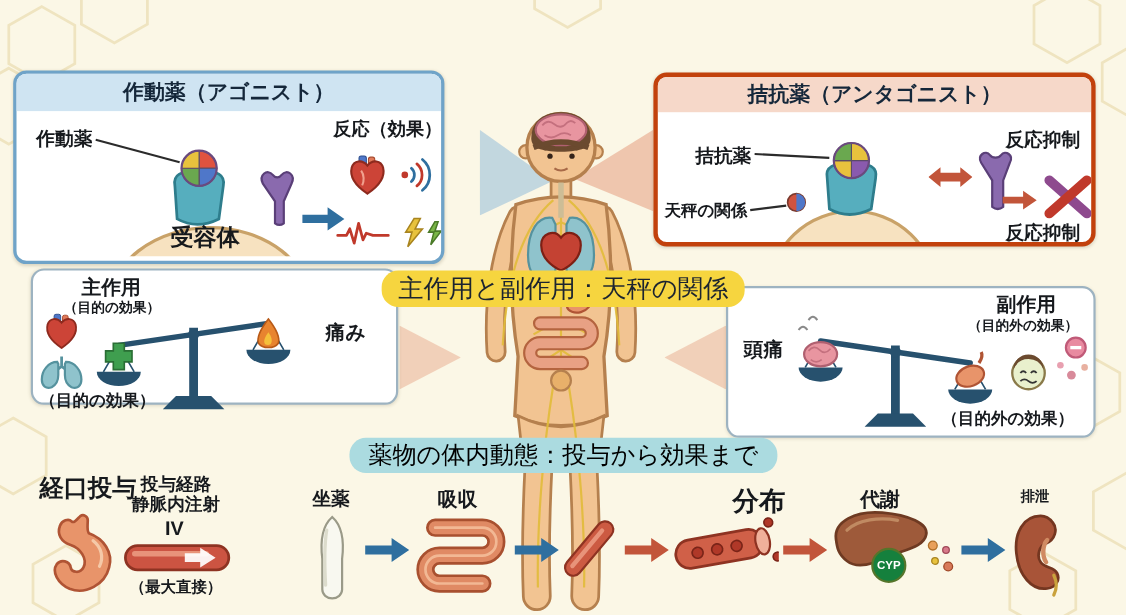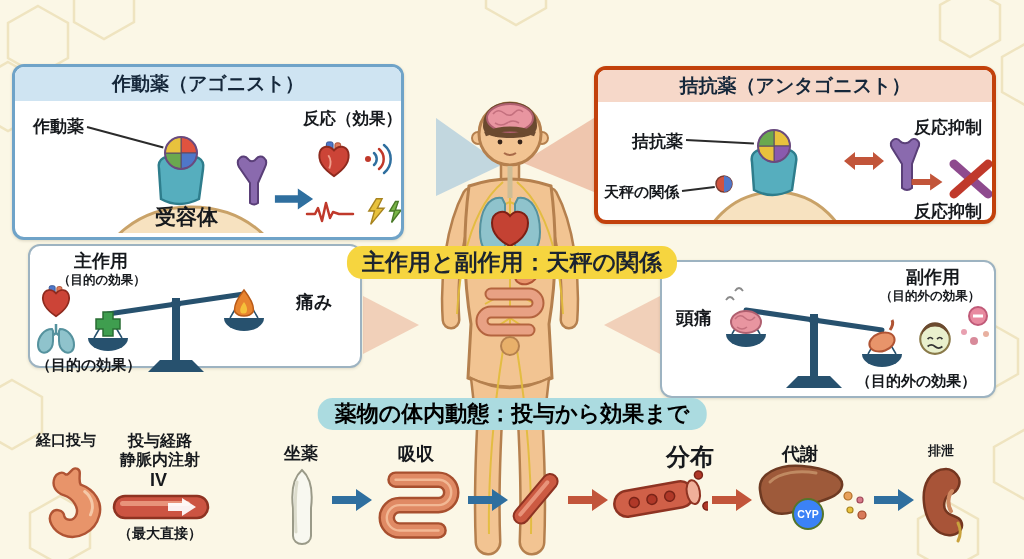--- a/index.html
+++ b/index.html
@@ -10,26 +10,26 @@
   .lbl{position:absolute;font-weight:800;color:#16191d;white-space:nowrap;line-height:1.12}
   .title{position:absolute;top:8px;left:0;width:100%;text-align:center;
          font-size:30px;font-weight:800;color:#10151c;letter-spacing:1px}
   .panel{position:absolute;background:#fff;border-radius:12px;overflow:hidden;
          box-shadow:0 1px 3px rgba(70,60,30,.18)}
   .panel-head{display:flex;align-items:center;justify-content:center;
               font-weight:800;font-size:19px;color:#15273a}
   .panel-body{position:relative}
   .mid-panel{position:absolute;background:#fff;border:2.5px solid #9db3c1;border-radius:12px;
              box-shadow:0 1px 3px rgba(70,60,30,.15)}
-  .banner{position:absolute;left:50%;transform:translateX(-50%);font-weight:700;
+  .banner{position:absolute;left:50%;transform:translateX(-50%);font-weight:400;
           white-space:nowrap;border-radius:15px;line-height:1;z-index:6}
   .banner.yellow{background:#f6d53f;color:#1c2430;font-size:23px;padding:5px 15px}
   .banner.teal{background:#abdbe0;color:#000000;font-size:22px;padding:5px 17px}
   .connector{position:absolute;height:2px;background:#2b2b2b;transform-origin:left center}
-  .cyp{position:absolute;width:32px;height:32px;border-radius:50%;background:#3b82f6;
+  .cyp{position:absolute;width:32px;height:32px;border-radius:50%;background:#15803d;
        border:2.5px solid #55752a;color:#fff;font-weight:800;font-size:10.5px;
        display:flex;align-items:center;justify-content:center;z-index:5}
   svg{display:block}
 </style>
 </head>
 <body>
 
 <div class="stage">
 
   <svg class="abs" style="left:0;top:0" width="1024" height="559">
@@ -260,21 +260,21 @@
       <rect x="17" y="10.5" width="10" height="3" fill="#fff"></rect>
       <circle cx="8" cy="28" r="3" fill="#e8a0b0"></circle>
       <circle cx="18" cy="37" r="4" fill="#d88a9a"></circle>
       <circle cx="30" cy="30" r="3" fill="#e8b0a0"></circle>
     </svg>
     <span class="lbl" style="left:194px;top:111px;font-size:15px">（目的外の効果）</span>
   </section>
 
   <div class="banner teal" style="top:398px">薬物の体内動態：投与から効果まで</div>
 
-  <span class="lbl" style="left:36px;top:432px;font-size:15px">経口投与</span>
+  <span class="lbl" style="left:36px;top:432px;font-size:22px">経口投与</span>
   <svg class="abs" style="left:38px;top:466px" width="68" height="86" viewBox="0 0 70 88">
     <path d="M36,3 C39,1 43,3 43,7 C43,12 42,16 44,19 C58,24 67,37 63,51 C59,67 41,77 26,71 C15,66 9,55 14,48 C18,43 26,45 27,51 C28,56 36,57 39,51 C43,43 36,33 27,30 C18,27 14,20 17,12 C19,7 25,5 28,8 C30,10 33,6 36,3 Z" fill="#e8946a" stroke="#b05434" stroke-width="2.5"></path>
     <path d="M48,26 C56,32 58,42 54,50" stroke="#f5c9a8" stroke-width="3" fill="none" stroke-linecap="round"></path>
   </svg>
 
   <span class="lbl" style="left:128px;top:432px;font-size:16px">投与経路</span>
   <span class="lbl" style="left:120px;top:451px;font-size:16px">静脈内注射</span>
   <span class="lbl" style="left:150px;top:470px;font-size:18px">IV</span>
   <svg class="abs" style="left:112px;top:492px" width="98" height="30" viewBox="0 0 98 30">
     <rect x="2" y="4" width="94" height="22" rx="11" fill="#cc5442" stroke="#8e3322" stroke-width="2.5"></rect>

